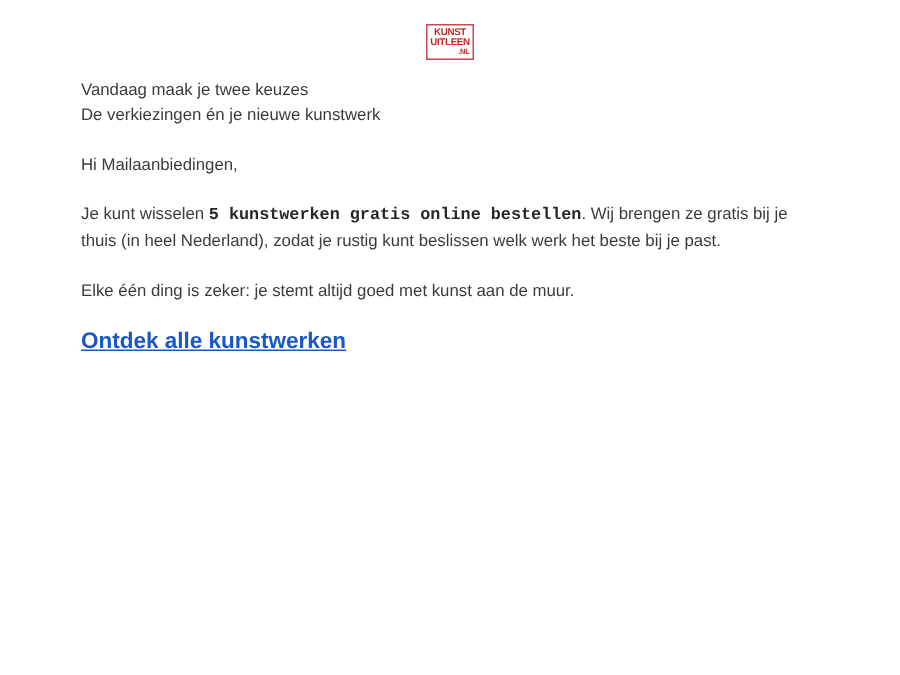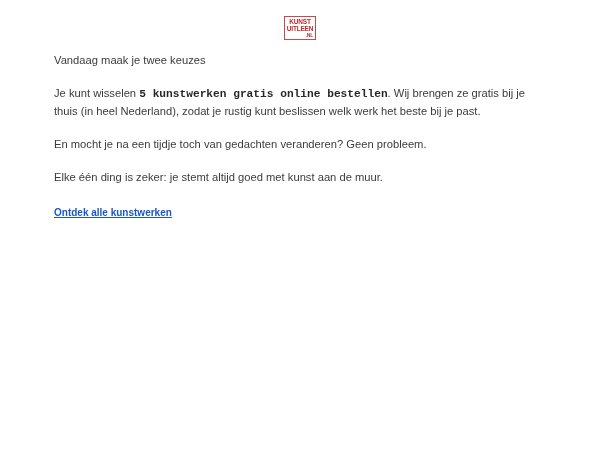--- a/index.html
+++ b/index.html
@@ -66,21 +66,21 @@
     color: #3b3b3b;
     max-width: 500px;
   }
   .preheader {
     margin-top: 2px;
     margin-bottom: 20px;
   }
   .preheader .ph-line { display: block; }
   b, .bold { font-weight: 700; color: #272727; font-family: Liberation Mono, monospace; }
   .cta-link {
-    font-size: 10px;
+    font-size: 15px;
     line-height: 17px;
     font-weight: 700;
     color: #1a56c4;
     text-decoration: underline;
     display: inline-block;
     margin: 0 0 16px 0;
     cursor: pointer;
   }
 </style>
 </head>
@@ -93,28 +93,29 @@
       <span class="logo-line logo-line-1">KUNST</span>
       <span class="logo-line logo-line-2">UITLEEN</span>
       <span class="logo-line logo-line-3">.NL</span>
     </div>
   </div>
 
   <div class="content">
 
     <p class="para preheader">
       <span class="ph-line">Vandaag maak je twee keuzes</span>
+      <span class="ph-line">De verkiezingen én je nieuwe kunstwerk</span>
     </p>
 
+    <p class="para">Hi Mailaanbiedingen,</p>
 
 
 
     <p class="para"><span>Je kunt wisselen </span><b>5 kunstwerken gratis online bestellen</b><span>. Wij brengen ze gratis bij je thuis (in heel Nederland), zodat je rustig kunt beslissen welk werk het beste bij je past.</span></p>
 
-    <p class="para">En mocht je na een tijdje toch van gedachten veranderen? Geen probleem.</p>
 
 
 
     <p class="para">Elke één ding is zeker: je stemt altijd goed met kunst aan de muur.</p>
 
     <a class="cta-link">Ontdek alle kunstwerken</a>
 
     
 
   </div>

